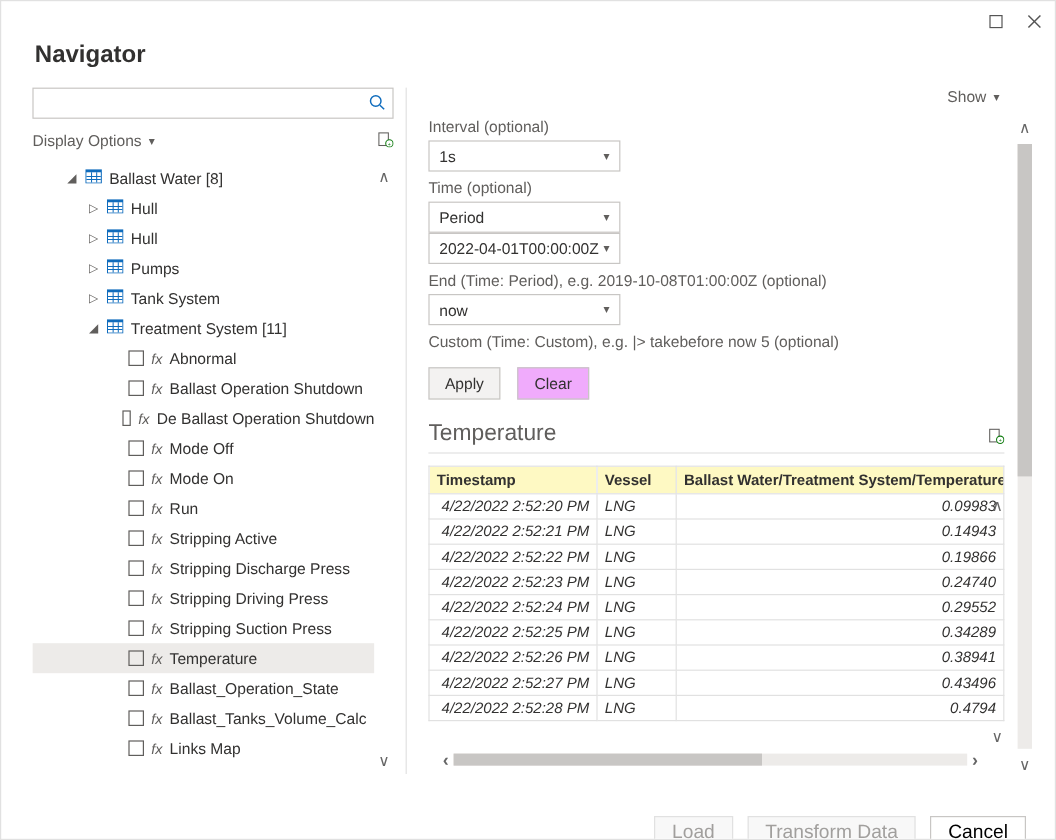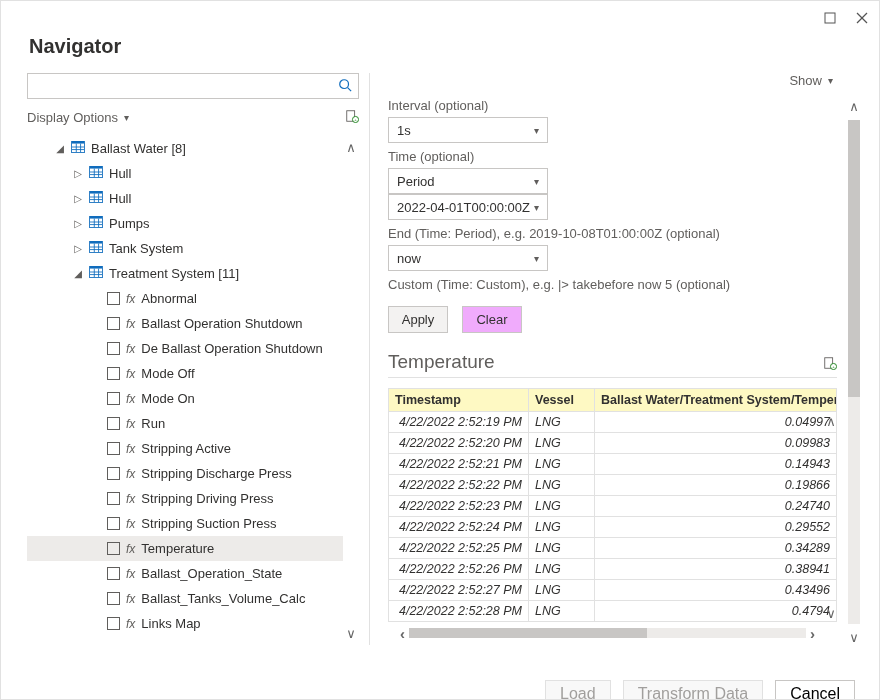--- a/index.html
+++ b/index.html
@@ -34,21 +34,21 @@
   }
   .main {
     display: flex;
     position: absolute;
     top: 72px;
     left: 0;
     right: 0;
     bottom: 54px;
   }
   .left {
-    width: 369px;
+    width: 338px;
     border-right: 1px solid #e1e1e1;
     padding: 0 10px 0 26px;
     display:flex;
     flex-direction:column;
   }
   .search {
     border: 1px solid #c8c6c4;
     height: 26px;
     display: flex;
     align-items: center;
@@ -524,25 +524,20 @@
           </colgroup>
           <thead>
               <tr id="grid-head">
                 <th>Timestamp</th>
                 <th>Vessel</th>
                 <th>Ballast Water/Treatment System/Temperature (Name1</th>
               </tr>
             </thead>
           <tbody id="grid-body">
               <tr>
-                <td class="ts">4/22/2022 2:52:19 PM</td>
-                <td>LNG</td>
-                <td class="num">0.04997</td>
-              </tr>
-              <tr>
                 <td class="ts">4/22/2022 2:52:20 PM</td>
                 <td>LNG</td>
                 <td class="num">0.09983</td>
               </tr>
               <tr>
                 <td class="ts">4/22/2022 2:52:21 PM</td>
                 <td>LNG</td>
                 <td class="num">0.14943</td>
               </tr>
               <tr>

